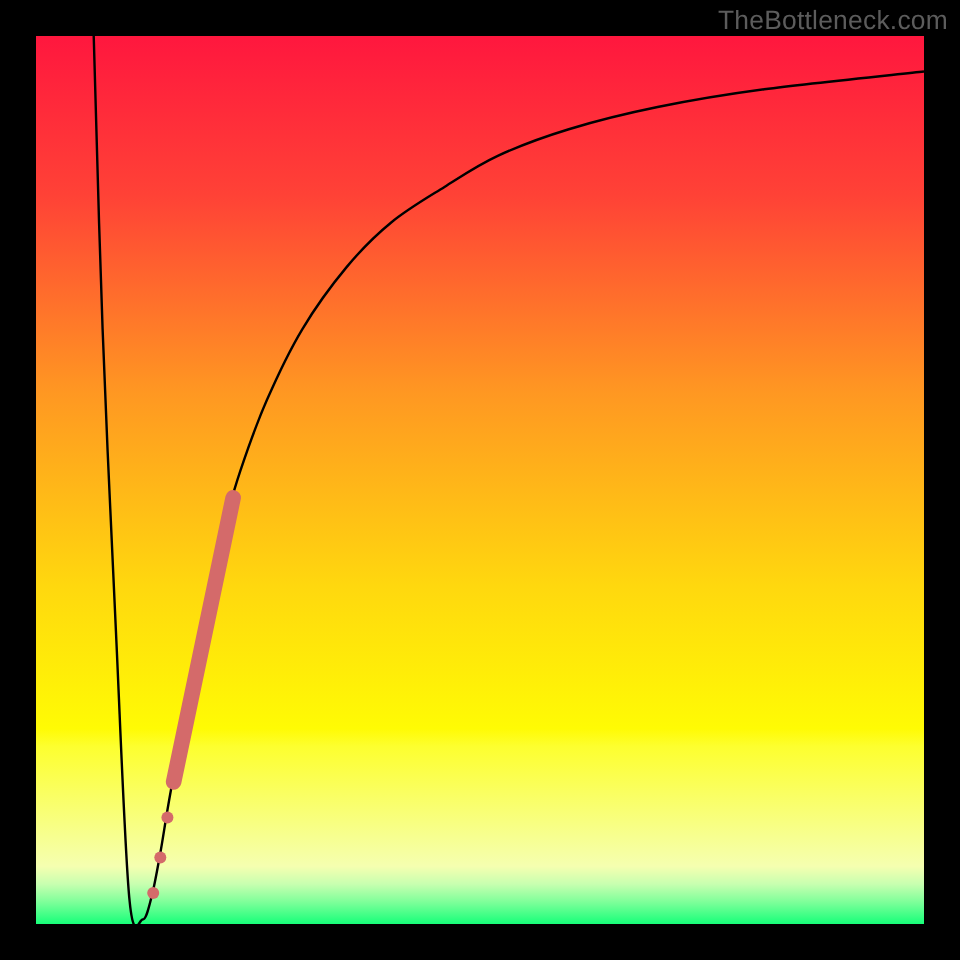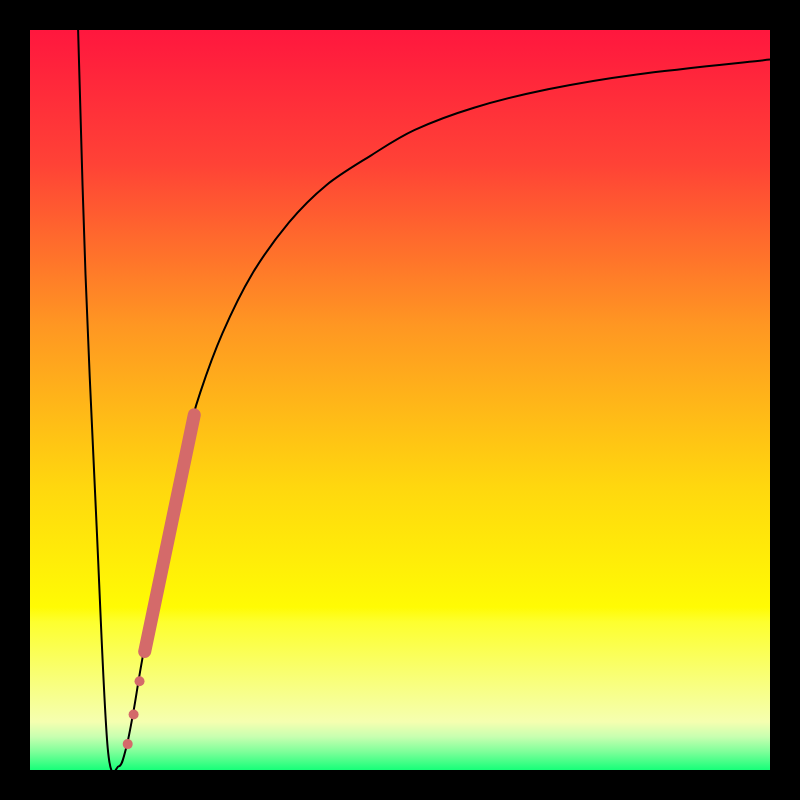--- a/index.html
+++ b/index.html
@@ -71,13 +71,14 @@
     <svg class="overlay" viewBox="0 0 740 740" preserveAspectRatio="none">
       <path id="curve-path" fill="none" stroke="#000000" stroke-width="2" d="M 48.10 0.00 C 49.33 40.70 52.42 161.57 55.50 244.20 C 58.58 326.83 62.90 416.87 66.60 495.80 C 70.30 574.73 74.00 677.72 77.70 717.80 C 81.40 757.88 85.72 736.30 88.80 736.30 C 91.88 736.30 93.73 727.05 96.20 717.80 C 98.67 708.55 101.13 694.37 103.60 680.80 C 106.07 667.23 107.30 657.37 111.00 636.40 C 114.70 615.43 120.87 580.90 125.80 555.00 C 130.73 529.10 135.67 504.43 140.60 481.00 C 145.53 457.57 150.47 434.13 155.40 414.40 C 160.33 394.67 164.03 381.10 170.20 362.60 C 176.37 344.10 183.77 323.13 192.40 303.40 C 201.03 283.67 210.90 262.70 222.00 244.20 C 233.10 225.70 246.67 207.20 259.00 192.40 C 271.33 177.60 282.43 166.50 296.00 155.40 C 309.57 144.30 325.60 135.05 340.40 125.80 C 355.20 116.55 367.53 107.92 384.80 99.90 C 402.07 91.88 421.80 84.48 444.00 77.70 C 466.20 70.92 490.87 64.75 518.00 59.20 C 545.13 53.65 569.80 49.33 606.80 44.40 C 643.80 39.47 717.80 32.07 740.00 29.60"></path>
       <line id="highlight-seg" x1="114.7" y1="621.6" x2="164.28" y2="384.8" stroke="#d46a6a" stroke-width="13" stroke-linecap="round"></line>
       <g id="highlight-dots-g">
           <circle cx="97.68" cy="714.1" r="5" fill="#d46a6a"></circle>
           <circle cx="103.60000000000001" cy="684.5" r="5" fill="#d46a6a"></circle>
           <circle cx="109.52000000000001" cy="651.2" r="5" fill="#d46a6a"></circle>
         </g>
     </svg>
   </div>
+  <div class="watermark">TheBottleneck.com</div>
 </div>
 
 </body></html>

